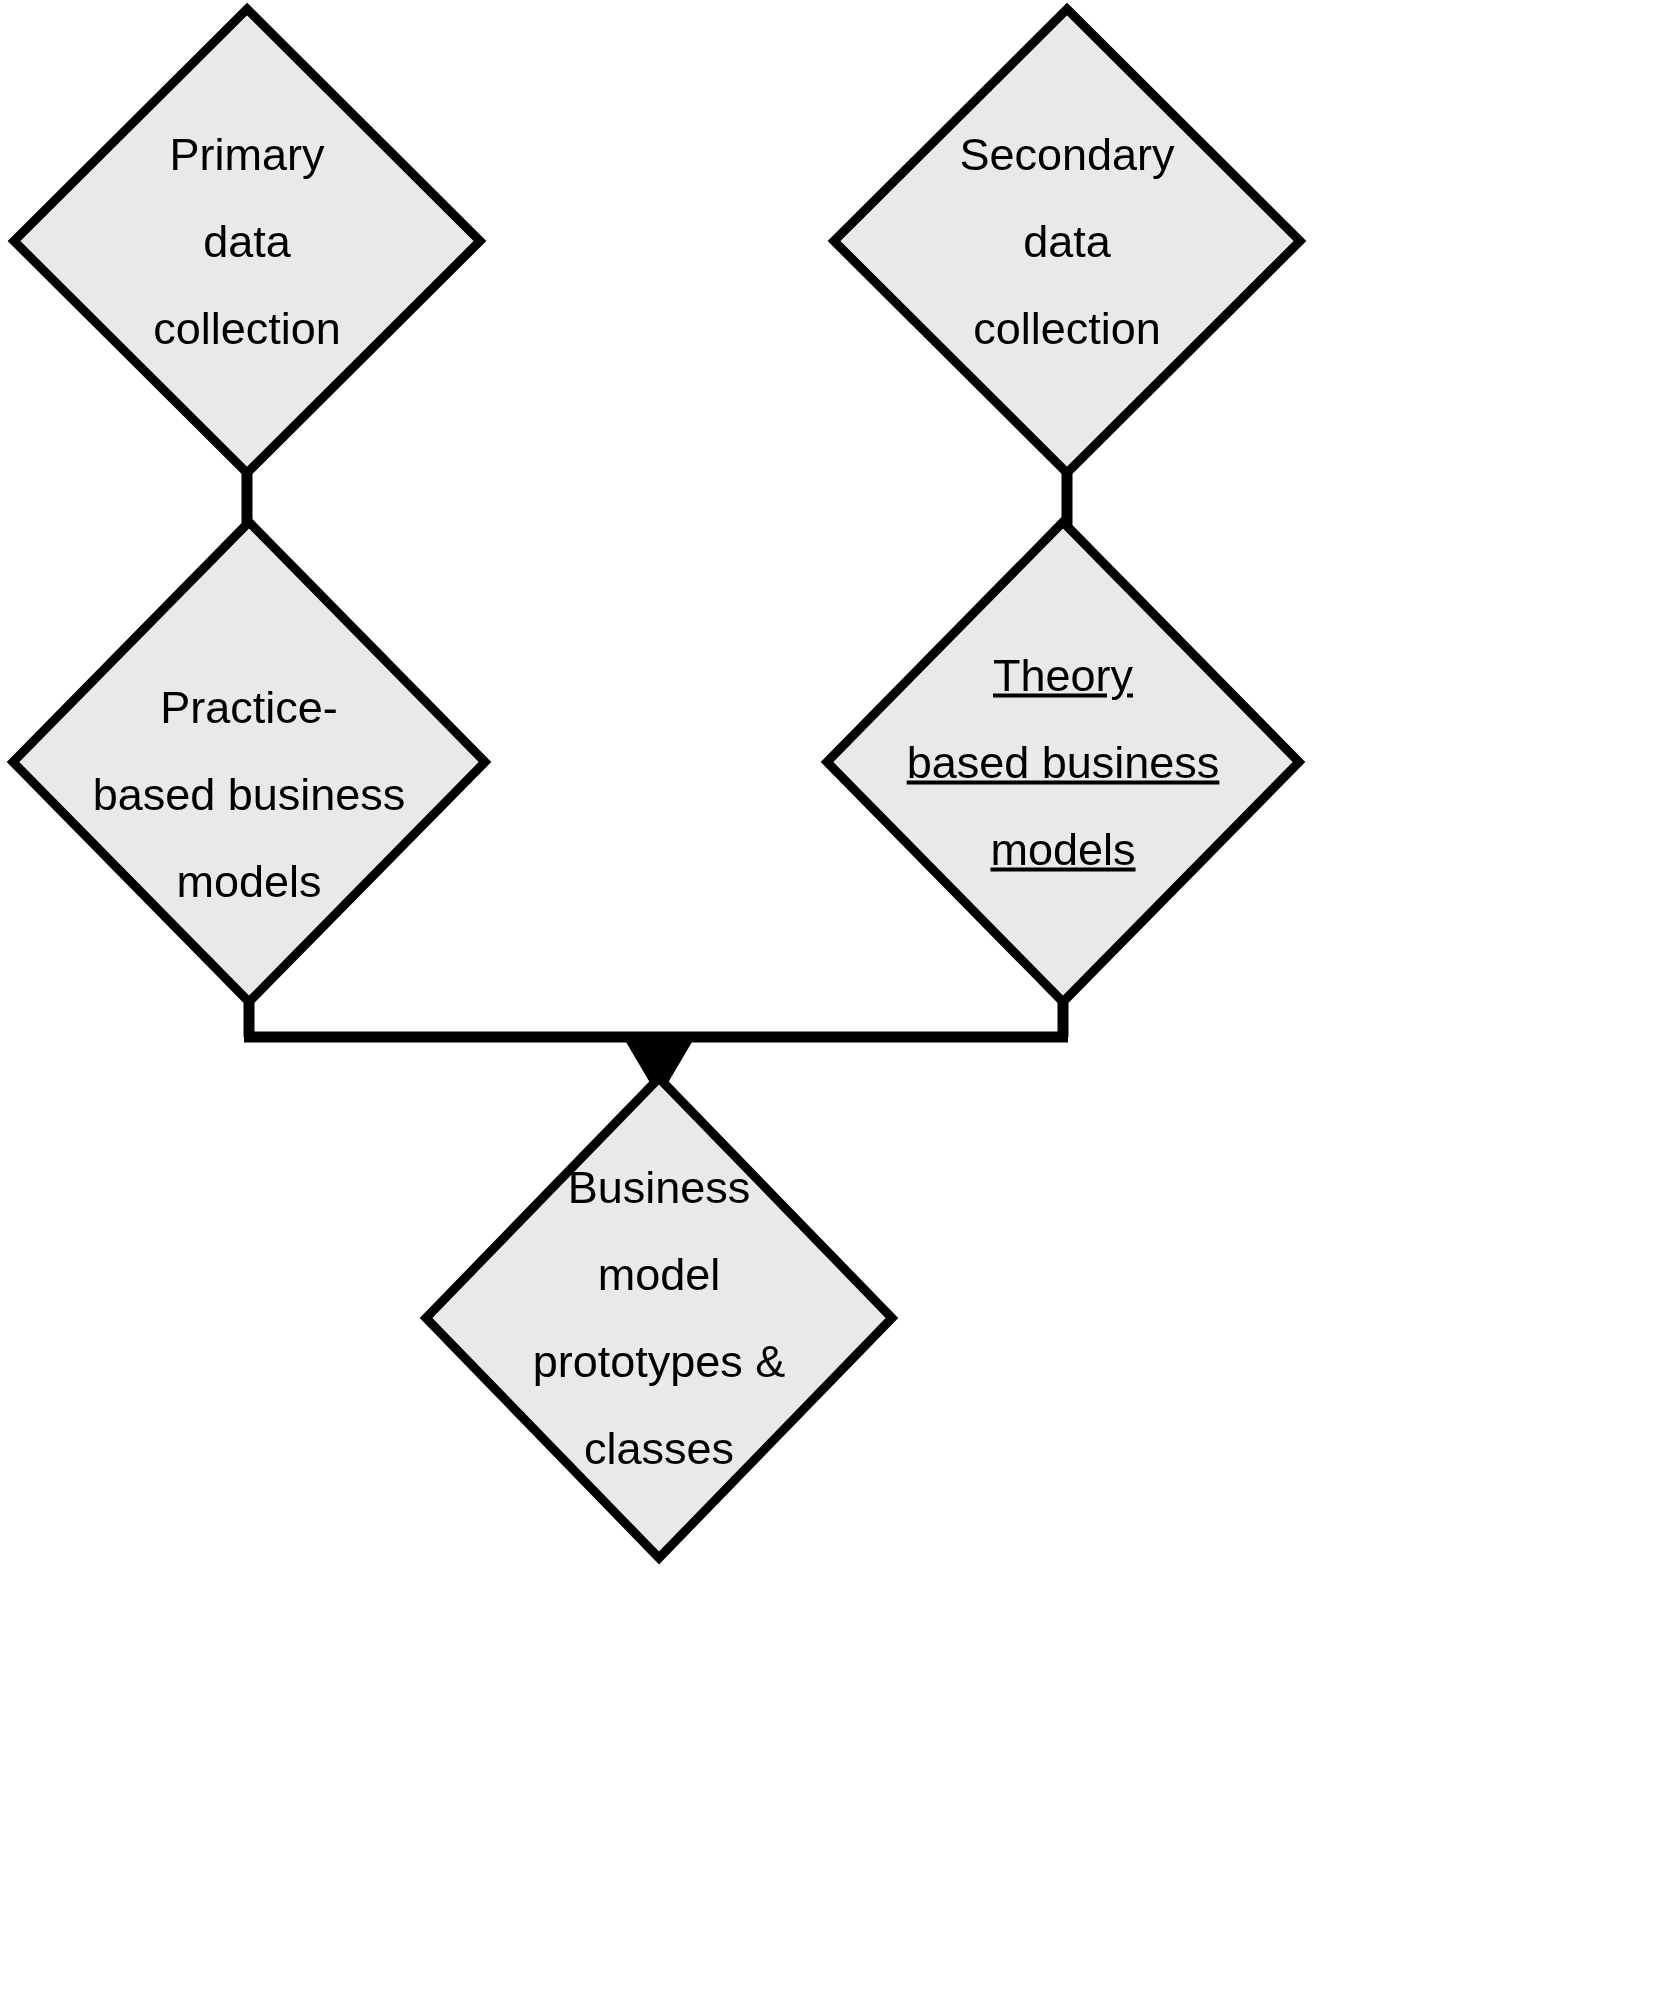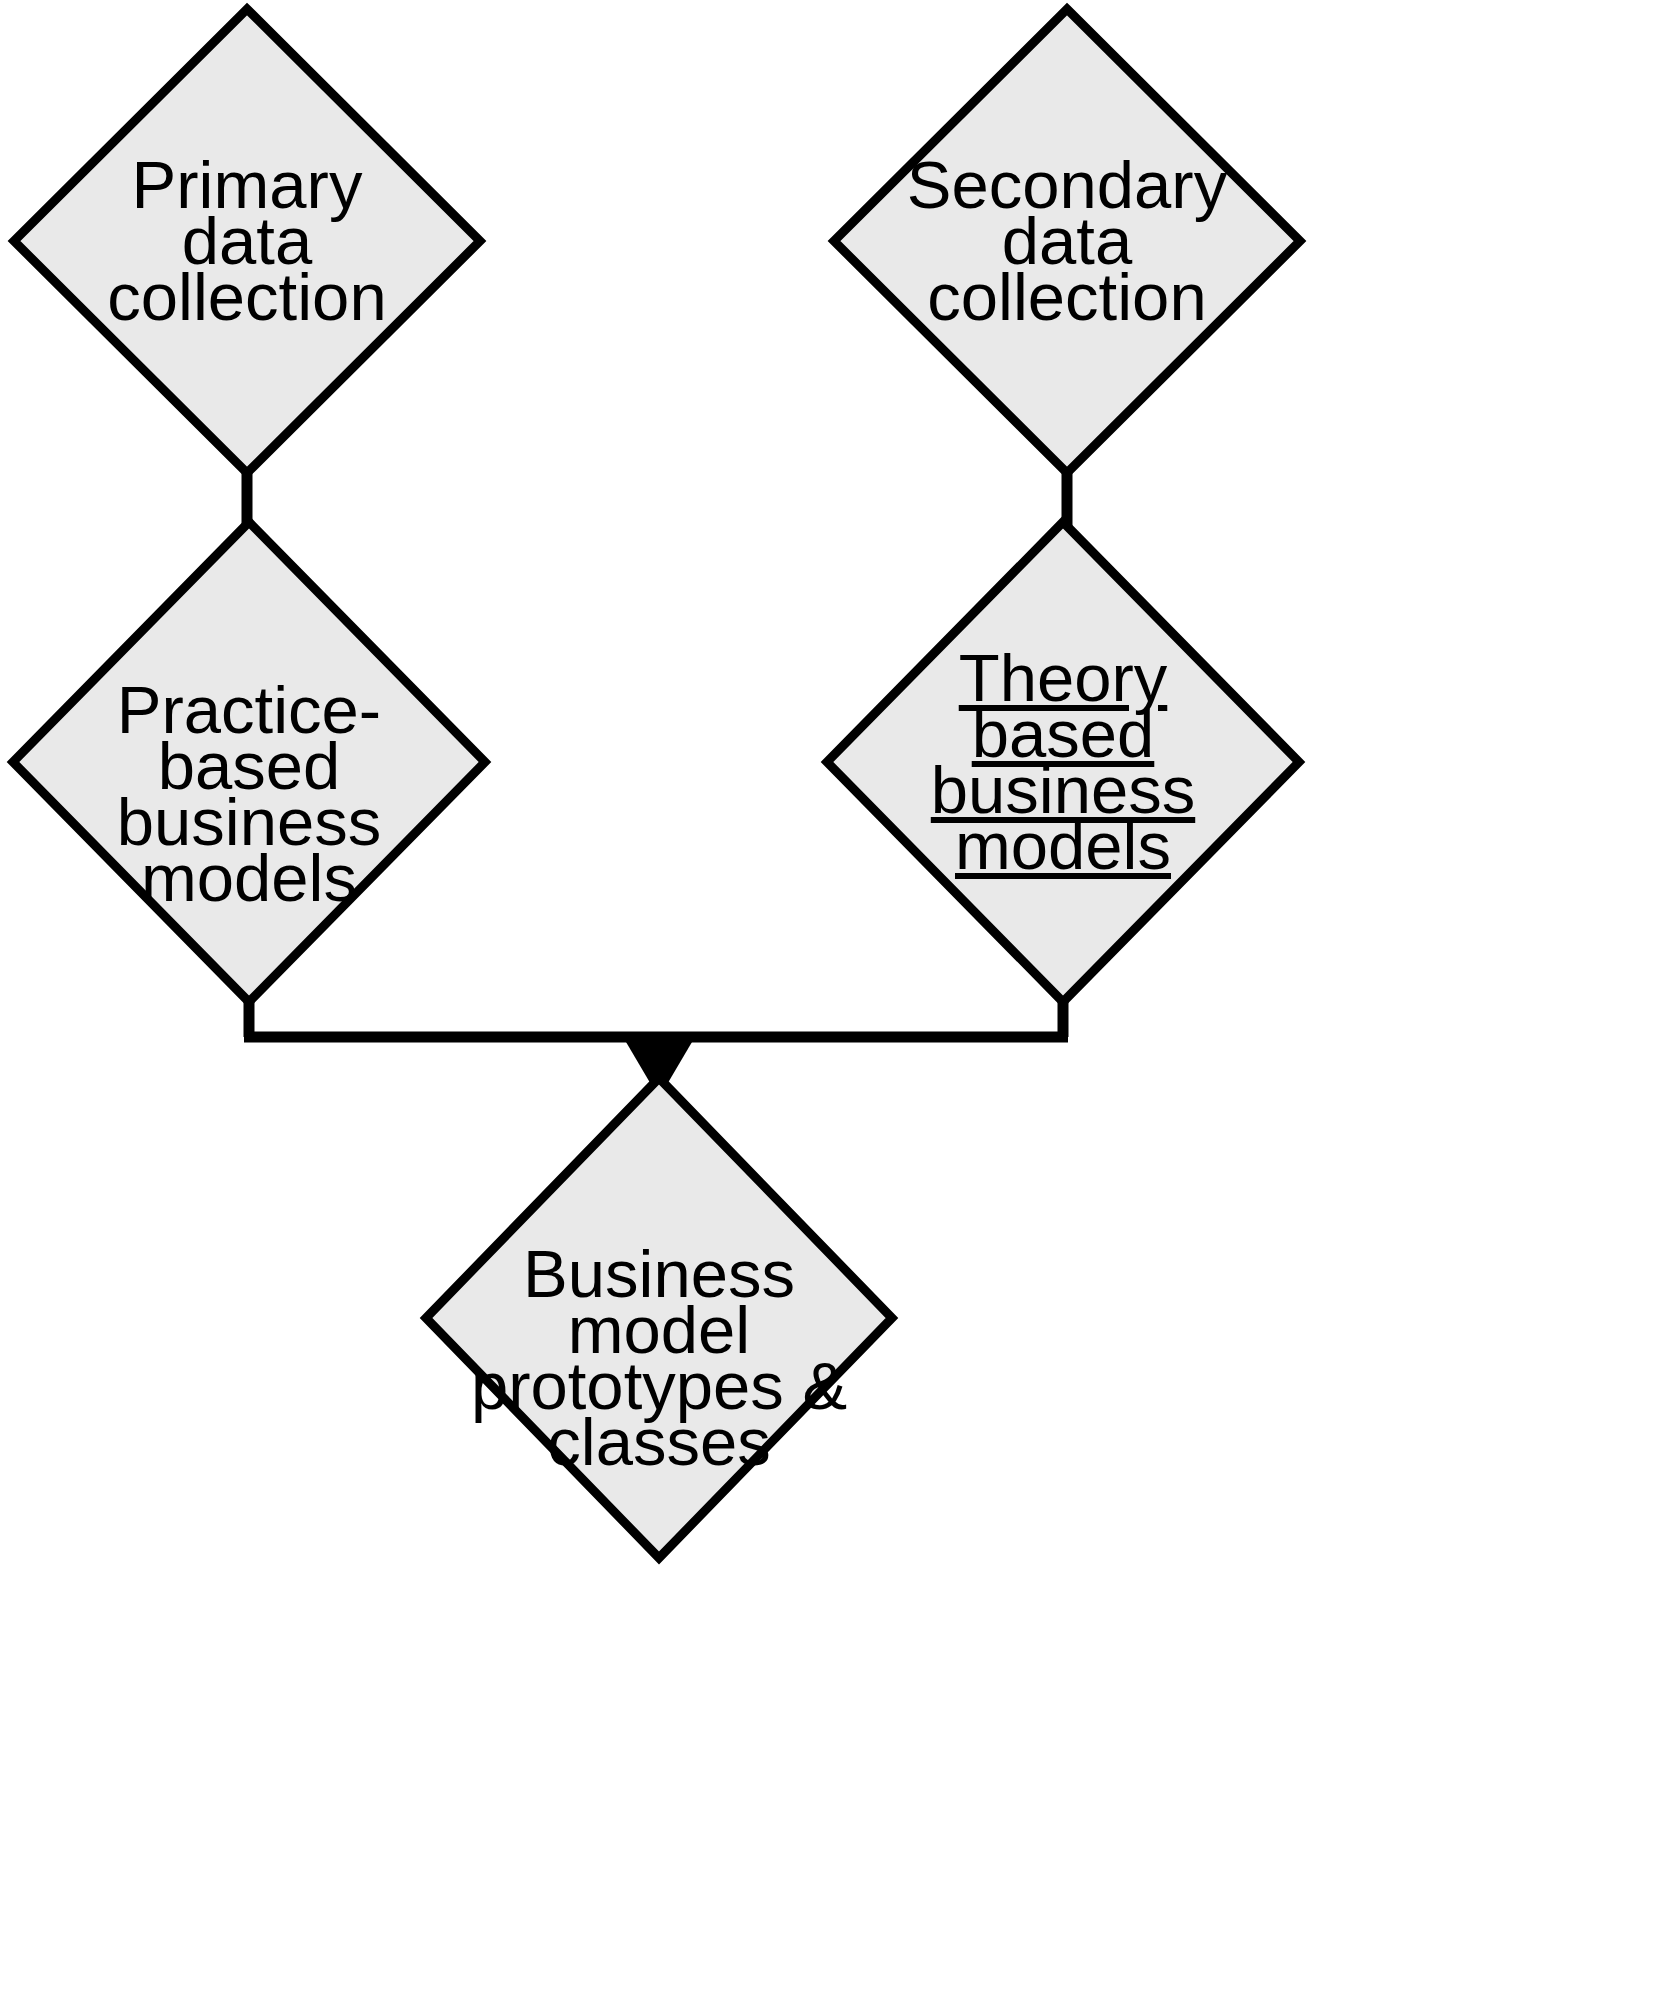--- a/index.html
+++ b/index.html
@@ -36,22 +36,22 @@
   }
   .arrow-head {
     fill: #000000;
     stroke: none;
   }
   .node-label {
     position: absolute;
     text-align: center;
     color: #000000;
     font-family: "Liberation Sans", sans-serif;
-    font-size: 67px;
-    line-height: 56px;
+    font-size: 45px;
+    line-height: 87px;
     font-weight: 400;
     letter-spacing: 0px;
     white-space: pre-line;
     transform: translate(-50%, -50%);
     pointer-events: none;
   }
 </style>
 </head>
 <body>
 
@@ -102,18 +102,18 @@
 collection</div>
 
   <div class="node-label" style="left:249px; top:794px; width:430px;">Practice-
 based business
 models</div>
 
   <div class="node-label" style="left:1063px; top:762px; width:430px;text-decoration:underline;">Theory
 based business
 models</div>
 
-  <div class="node-label" style="left:659px; top:1318px; width:380px;margin-top:40px;">Business
+  <div class="node-label" style="left:659px; top:1318px; width:380px;">Business
 model
 prototypes &amp;
 classes</div>
 
 </div>
 
 </body></html>

